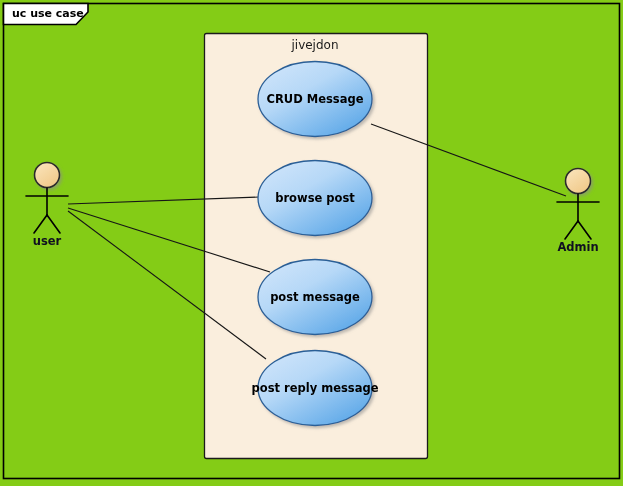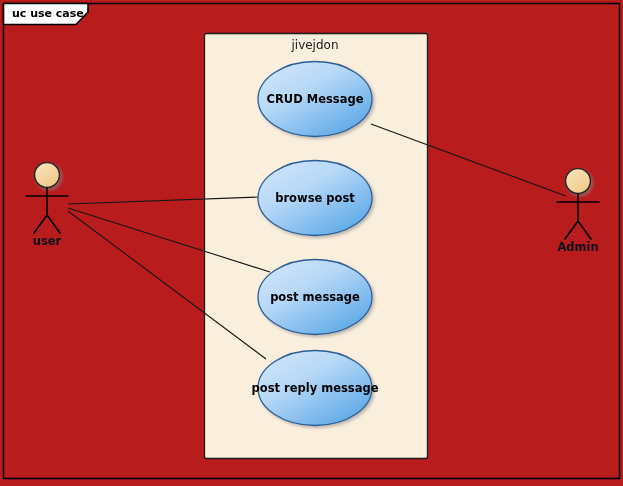--- a/index.html
+++ b/index.html
@@ -4,21 +4,21 @@
 <style>
   html, body {
     margin: 0;
     padding: 0;
     background: #ffffff;
   }
   #diagram-root {
     position: relative;
     width: 623px;
     height: 486px;
-    background: #b91c1c;
+    background: #84cc16;
     font-family: "DejaVu Sans", "Liberation Sans", sans-serif;
     overflow: hidden;
   }
   #uml-svg {
     position: absolute;
     left: 0;
     top: 0;
     width: 623px;
     height: 486px;
   }

